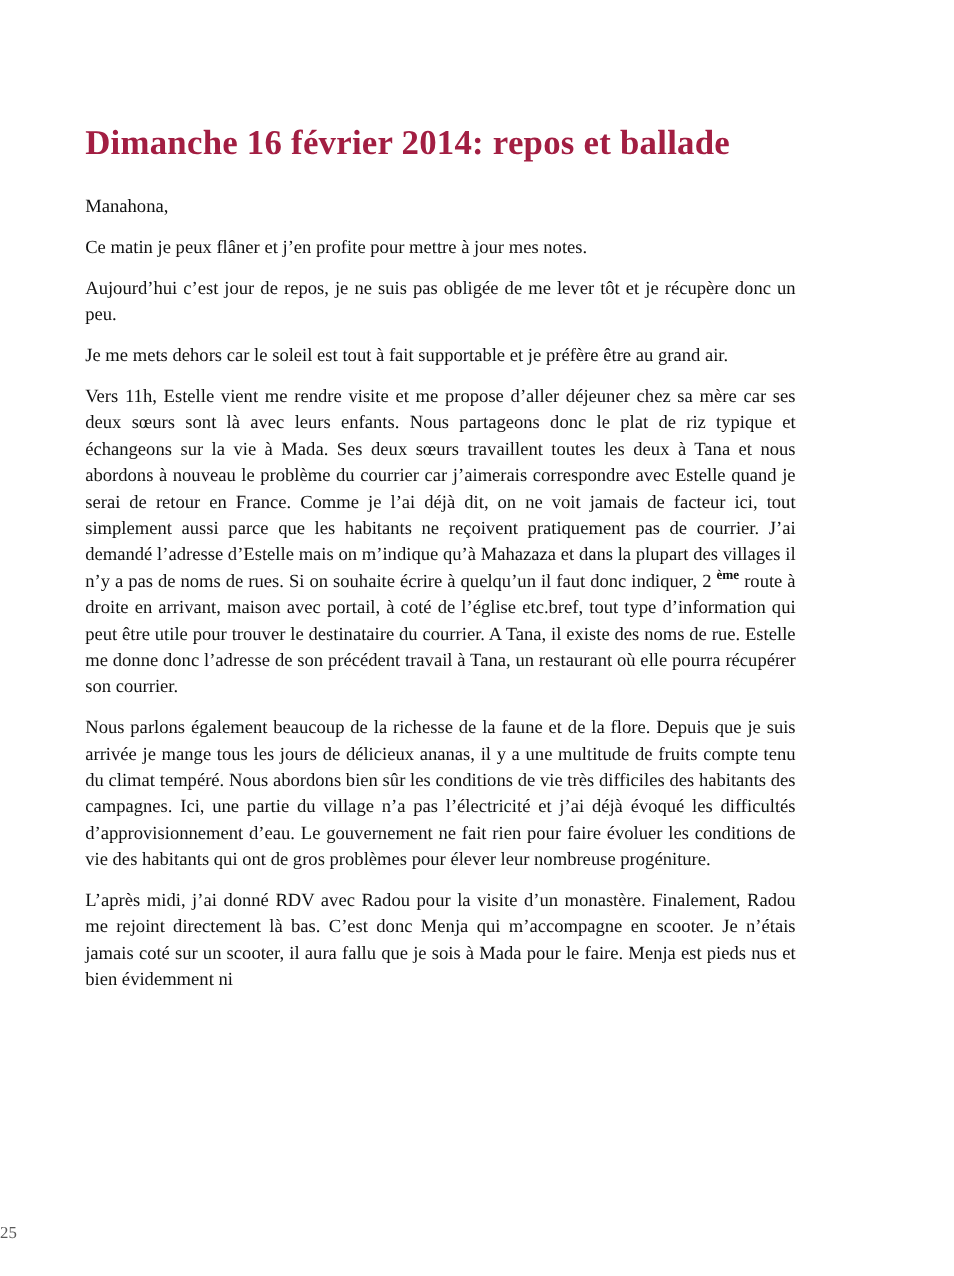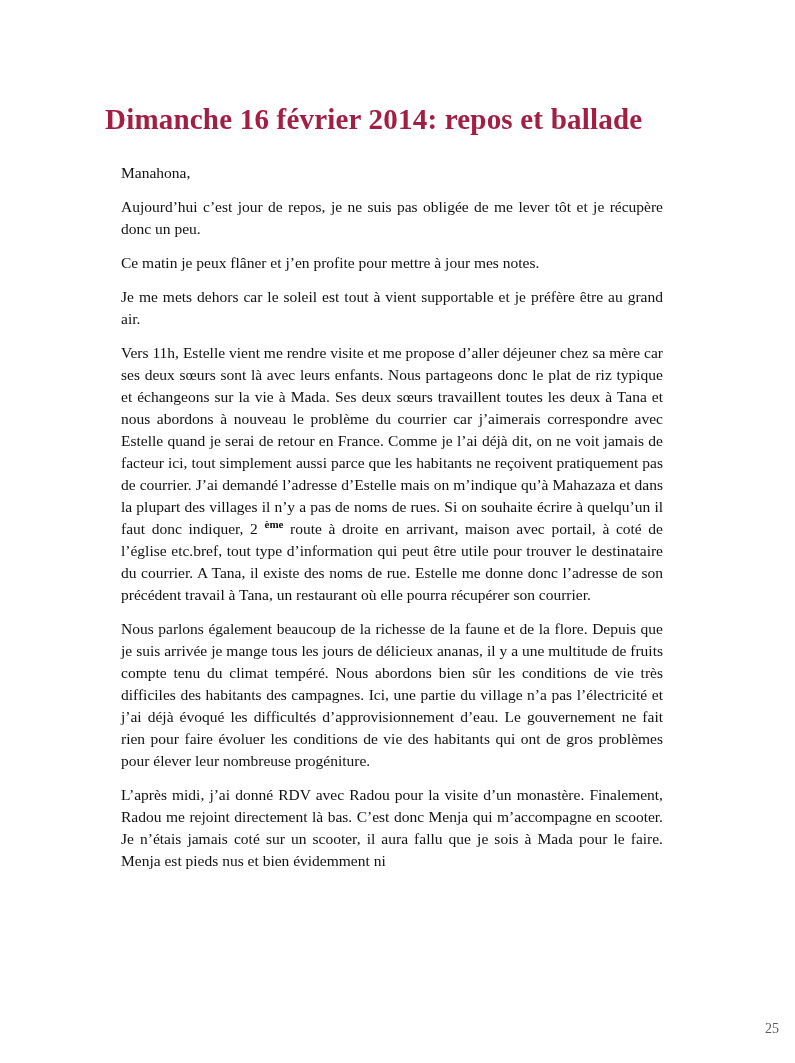--- a/index.html
+++ b/index.html
@@ -12,67 +12,67 @@
     background: #ffffff;
     position: relative;
     overflow: hidden;
     font-family: "Liberation Serif", "DejaVu Serif", serif;
     color: #111111;
   }
   .page {
     box-sizing: border-box;
     width: 795px;
     height: 1023px;
-    padding: 100px 132px 0 105px;
+    padding: 100px 132px 0 71px;
   }
   .title {
     font-family: "Liberation Serif", "DejaVu Serif", serif;
     font-size: 29px;
     line-height: 38px;
     font-weight: 700;
     color: #A21E42;
     margin: 0 0 24px 0;
     letter-spacing: 0.2px;
   }
   .body-p {
     font-size: 15.5px;
     line-height: 22px;
     text-align: justify;
-    margin: 0 0 12px 16px;
+    margin: 0 0 12px 0;
     color: #111111;
   }
   .body-p sup {
     font-size: 11px;
     line-height: 0;
     vertical-align: super;
     font-weight: bold;
   }
   .page-number {
     position: absolute;
     left: 0;
     right: 16px;
     bottom: 26px;
-    text-align: right;
+    text-align: left;
     font-size: 14px;
     color: #595959;
   }
 </style>
 </head>
 <body>
 
 <div class="page">
   <h1 class="title">Dimanche 16 février 2014: repos et ballade</h1>
 
   <p class="body-p">Manahona,</p>
 
+  <p class="body-p">Ce matin je peux flâner  et j’en profite pour mettre à jour mes notes.</p>
+
   <p class="body-p">Aujourd’hui c’est jour de repos, je ne suis pas obligée de me lever tôt  et je récupère donc un peu.</p>
 
-  <p class="body-p">Ce matin je peux flâner  et j’en profite pour mettre à jour mes notes.</p>
-
-  <p class="body-p">Je me mets dehors car le soleil est tout à vient supportable et je préfère être au grand air.</p>
+  <p class="body-p">Je me mets dehors car le soleil est tout à fait supportable et je préfère être au grand air.</p>
 
   <p class="body-p"><span>Vers 11h, Estelle vient me rendre visite et me propose d’aller déjeuner chez sa mère car ses deux sœurs sont là avec leurs enfants. Nous partageons donc le plat de riz typique et échangeons sur la vie à Mada. Ses deux sœurs travaillent toutes les deux à Tana et nous abordons à nouveau le problème du courrier car j’aimerais correspondre avec Estelle quand je serai de retour en France. Comme je l’ai déjà dit, on ne voit jamais de facteur ici, tout simplement aussi parce que les habitants ne reçoivent pratiquement pas de courrier. J’ai demandé l’adresse d’Estelle mais on m’indique qu’à  Mahazaza et dans la plupart des villages il n’y a pas de noms de rues. Si on souhaite écrire à quelqu’un il faut donc indiquer, 2 </span><sup>ème</sup><span> route à droite en arrivant, maison avec portail, à coté de l’église etc.bref, tout type d’information qui peut être utile pour trouver le destinataire du courrier.  A Tana, il existe des noms de rue. Estelle me donne donc l’adresse de son précédent travail à Tana, un restaurant où elle pourra récupérer son courrier.</span></p>
 
   <p class="body-p">Nous parlons également beaucoup de la richesse de la faune et de la flore. Depuis que je suis arrivée je mange tous les jours de délicieux ananas, il y a une multitude de fruits compte tenu du climat tempéré. Nous abordons bien sûr les conditions de vie très difficiles des habitants des campagnes. Ici, une partie du village n’a pas l’électricité et j’ai déjà évoqué les difficultés d’approvisionnement d’eau. Le gouvernement ne fait rien pour faire évoluer les conditions de vie des habitants qui ont de gros problèmes pour élever leur nombreuse progéniture.</p>
 
   <p class="body-p">L’après midi, j’ai donné RDV avec Radou pour la visite d’un monastère. Finalement, Radou me rejoint directement là bas. C’est donc Menja qui m’accompagne en scooter. Je n’étais jamais coté sur un scooter, il aura fallu que je sois à Mada pour le faire. Menja est pieds nus et bien évidemment ni</p>
 </div>
 
 <div class="page-number">25</div>
 

